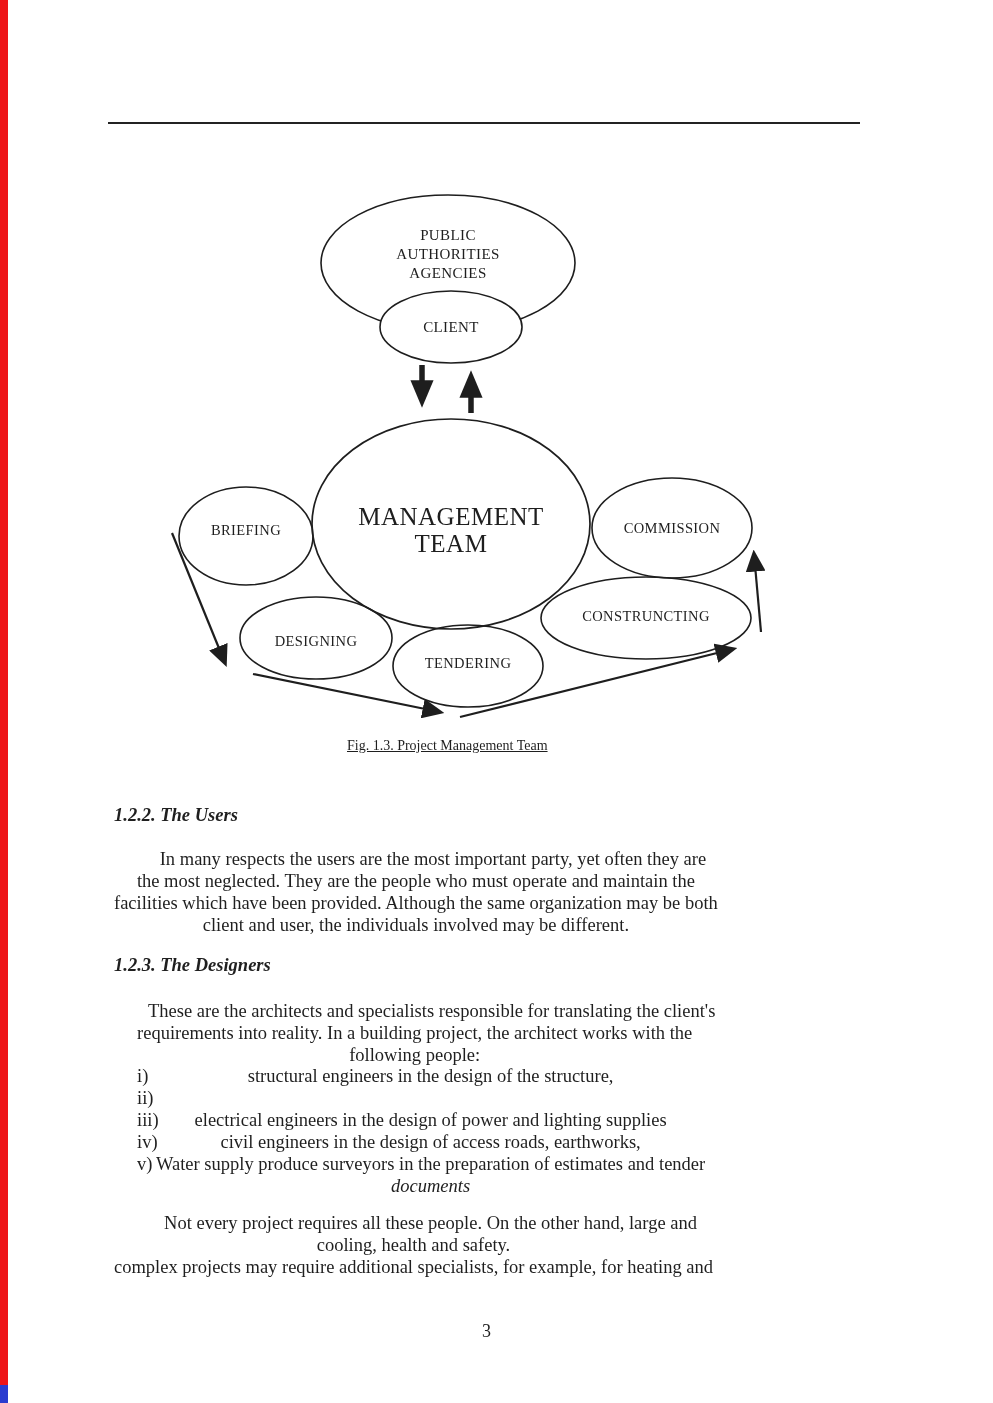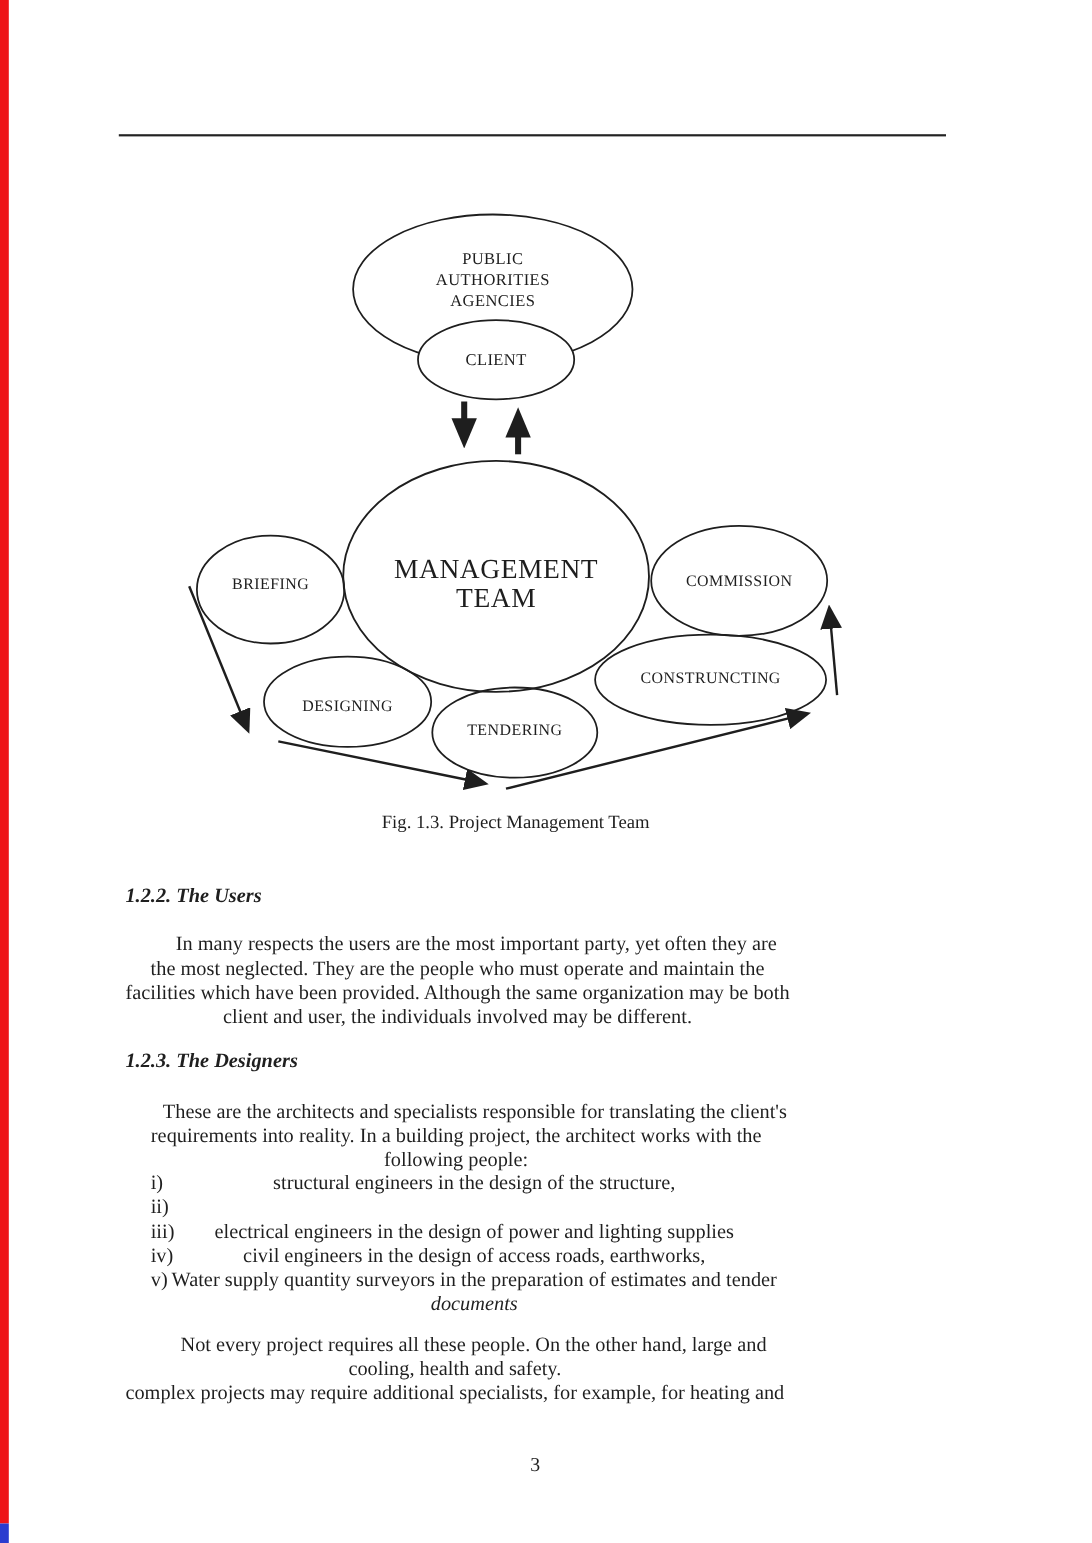--- a/index.html
+++ b/index.html
@@ -6,21 +6,21 @@
   .page{position:relative;width:993px;height:1403px;background:#ffffff;overflow:hidden;
         font-family:"Liberation Serif","DejaVu Serif",serif;color:#1f1f1f;text-align:center;}
   .edge-strip{position:absolute;left:0;top:0;width:8px;height:1385px;}
   .edge-strip-tail{position:absolute;left:0;top:1385px;width:8px;height:18px;}
   .top-rule{position:absolute;left:108px;top:122px;width:752px;height:2px;background:#232323;}
   .diagram{position:absolute;left:100px;top:180px;width:700px;height:560px;}
   .diagram text{font-family:"Liberation Serif","DejaVu Serif",serif;fill:#1e1e1e;}
   .node-label{font-size:14.5px;letter-spacing:.4px;}
   .big-label{font-size:25px;letter-spacing:.5px;}
   .mid-label{font-size:15px;letter-spacing:.4px;}
-  .caption{position:absolute;left:347px;top:738px;font-size:17px;white-space:nowrap;}
+  .caption{position:absolute;left:347px;top:738px;font-size:14px;white-space:nowrap;text-decoration:underline;}
   .content{position:absolute;left:114px;top:0;width:800px;font-size:18.5px;line-height:22px;}
   .blk{position:absolute;left:0;white-space:nowrap;}
   .heading{font-weight:bold;font-size:18.5px;font-style:italic;}
   .para .tl:first-child{text-indent:34px;}
   .tl{white-space:nowrap;height:22px;}
   .li-row{position:relative;height:22px;padding-left:42px;white-space:nowrap;}
   .li-marker{position:absolute;left:23px;top:0;}
   .li-wrap{padding-left:42px;height:22px;white-space:nowrap;font-style:italic;}
   .page-num{position:absolute;left:482px;top:1321px;font-size:18px;}
 </style>
@@ -105,21 +105,21 @@
       <div class="li-row">
         <span class="li-marker">ii)</span>
       </div>
       <div class="li-row">
         <span class="li-marker">iii)</span><span>electrical engineers in the design of power and lighting supplies</span>
       </div>
       <div class="li-row">
         <span class="li-marker">iv)</span><span>civil engineers in the design of access roads, earthworks,</span>
       </div>
       <div class="li-row">
-        <span class="li-marker">v)</span><span>Water supply quantity surveyors in the preparation of estimates and tender</span>
+        <span class="li-marker">v)</span><span>Water supply produce surveyors in the preparation of estimates and tender</span>
       </div>
       <div class="li-wrap">documents</div>
     </div>
 
     <div class="blk para" style="top:1212px">
         <div class="tl">Not every project requires all these people. On the other hand, large and</div>
         <div class="tl">cooling, health and safety.</div>
         <div class="tl">complex projects may require additional specialists, for example, for heating and</div>
       </div>
   </div>

